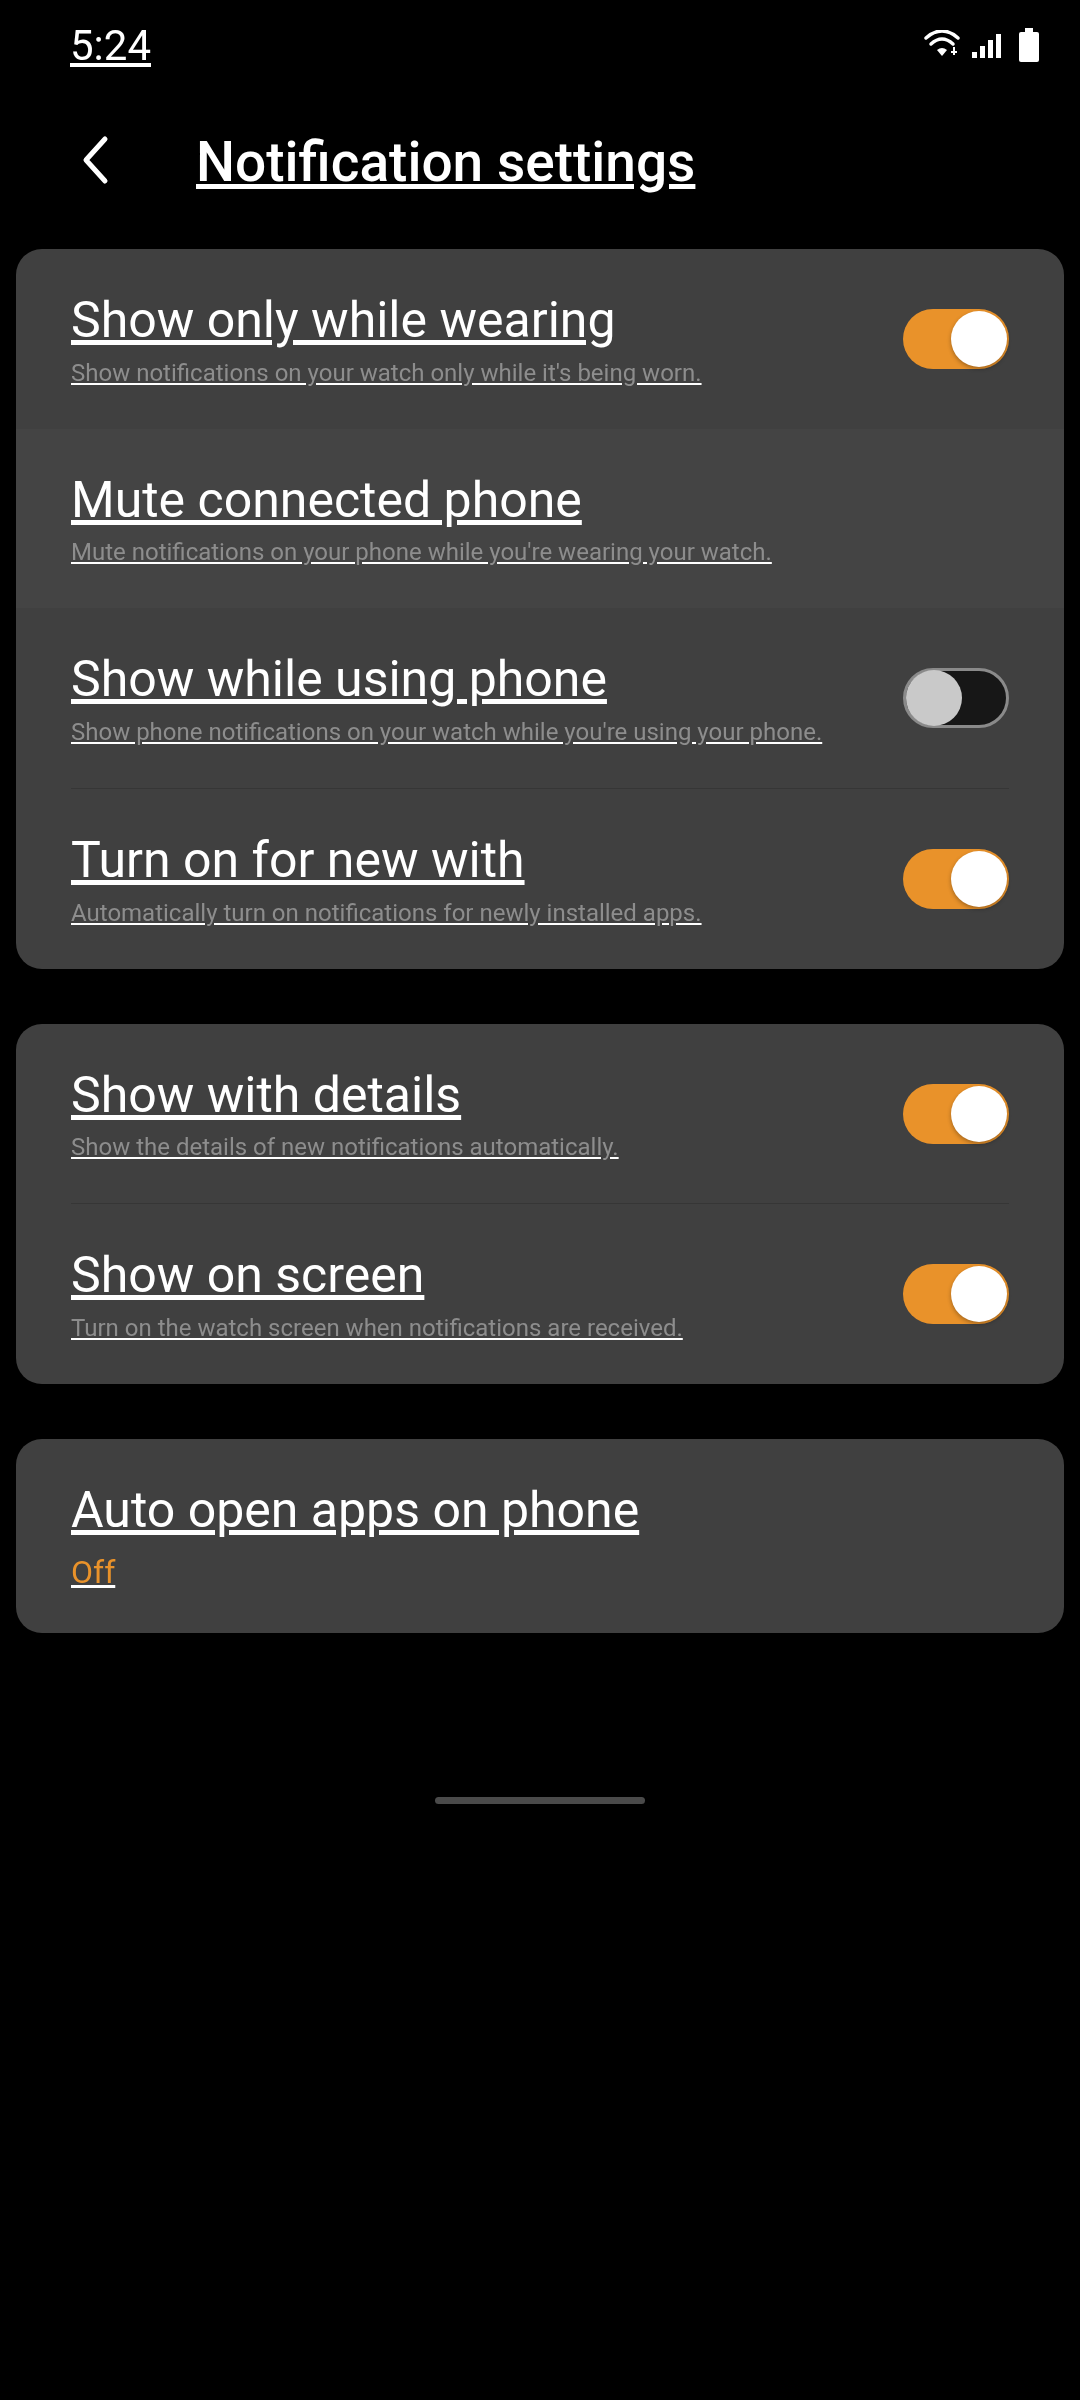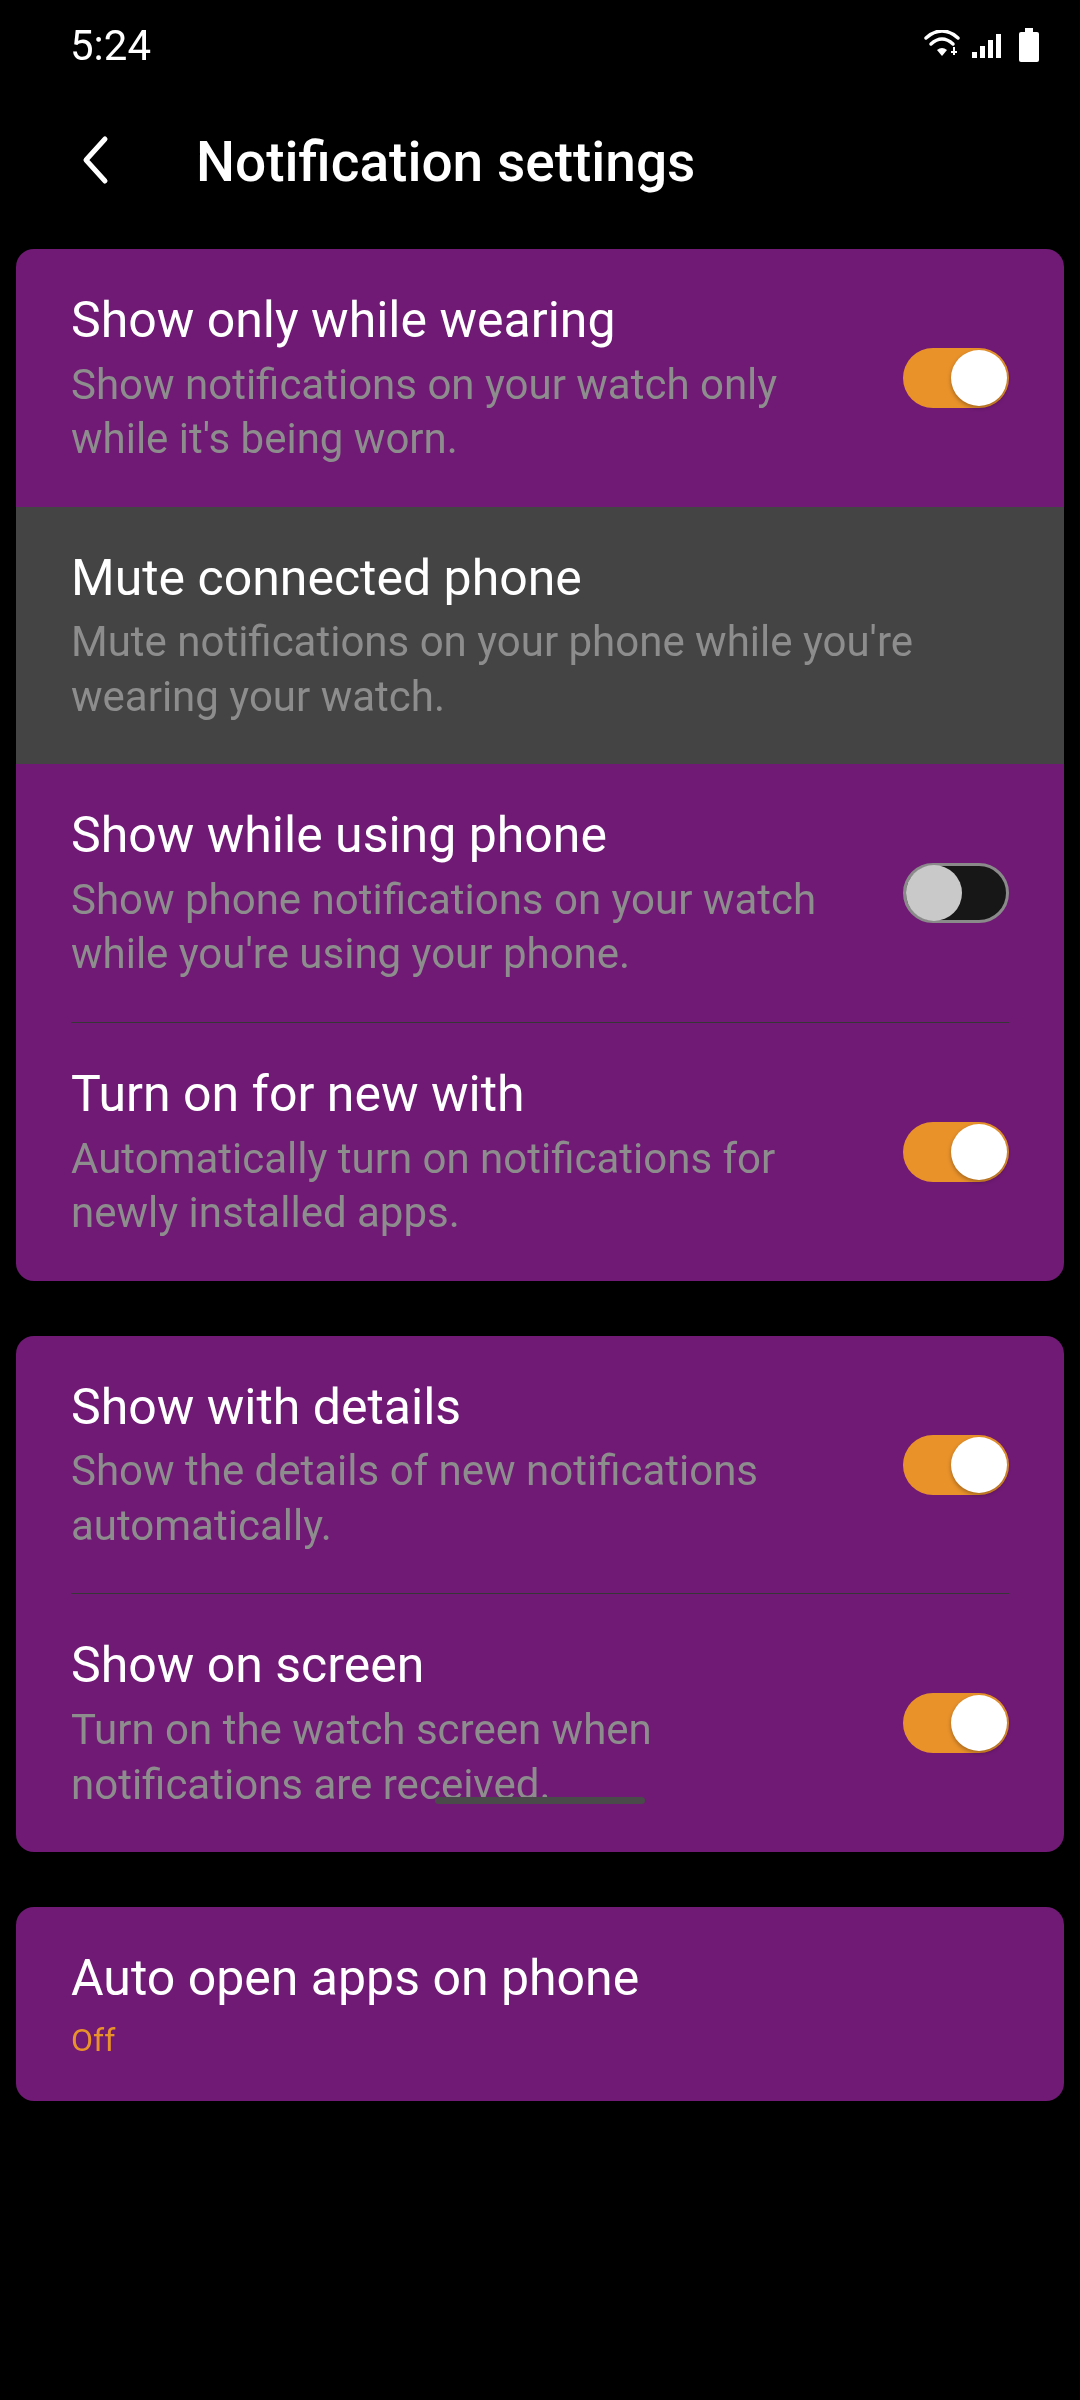--- a/index.html
+++ b/index.html
@@ -1,36 +1,36 @@
 <!DOCTYPE html>
 <html><head>
 <meta charset="utf-8">
 <style>
   * { margin:0; padding:0; box-sizing:border-box; -webkit-font-smoothing:antialiased; }
   html,body { width:1080px; height:2400px; background:#000; font-family:-apple-system, Roboto, "Segoe UI", sans-serif; color:#fff; overflow:hidden; }
-  .screen { width:1080px; height:1822px; position:relative; }
+  .screen { width:1080px; height:1822px; position:relative;text-decoration:underline; }
 
   
   .status-bar { height:90px; display:flex; align-items:center; justify-content:space-between; padding:0 40px 0 70px; }
   .status-time { font-size:42px; font-weight:400; color:#fff; }
   .status-icons { display:flex; align-items:center; gap:10px; }
   .status-icons svg { display:block; }
 
   
   .header { display:flex; align-items:center; gap:76px; padding:40px 70px 55px 70px; }
   .back-btn { width:50px; height:50px; display:flex; align-items:center; justify-content:center; }
   .page-title { font-size:55px; font-weight:500; color:#fff; letter-spacing:0px; }
 
   
-  .group { margin:0 16px 55px 16px; border-radius:18px; overflow:hidden; background:#701a75; }
+  .group { margin:0 16px 55px 16px; border-radius:26px; overflow:hidden; background:#404040; }
   .item { display:flex; align-items:center; padding:40px 55px; position:relative; }
   .item.highlight { background:#444444; }
   .item .text { flex:1; padding-right:30px; }
   .item-title { font-size:50px; color:#fff; font-weight:400; line-height:1.25; padding-bottom:6px; }
-  .item-desc { font-size:42px; color:#8d8d8d; line-height:1.3; }
+  .item-desc { font-size:24px; color:#8d8d8d; line-height:1.3; }
   .item-value { font-size:32px; color:#e9922a; line-height:1.3; padding-top:4px; }
   .divider { height:1px; background:#363636; margin:0 55px; }
 
   
   .toggle { width:106px; height:60px; border-radius:40px; position:relative; flex-shrink:0; }
   .toggle .knob { position:absolute; width:56px; height:56px; border-radius:50%; background:#fff; top:2px; }
   .toggle.on { background:#e9922a; }
   .toggle.on .knob { right:2px; box-shadow:0 2px 4px rgba(0,0,0,0.3); }
   .toggle.off { background:#171717; border:3px solid #8a8a8a; }
   .toggle.off .knob { left:0px; top:-1px; width:56px; height:56px; background:#c9c9c9; }

